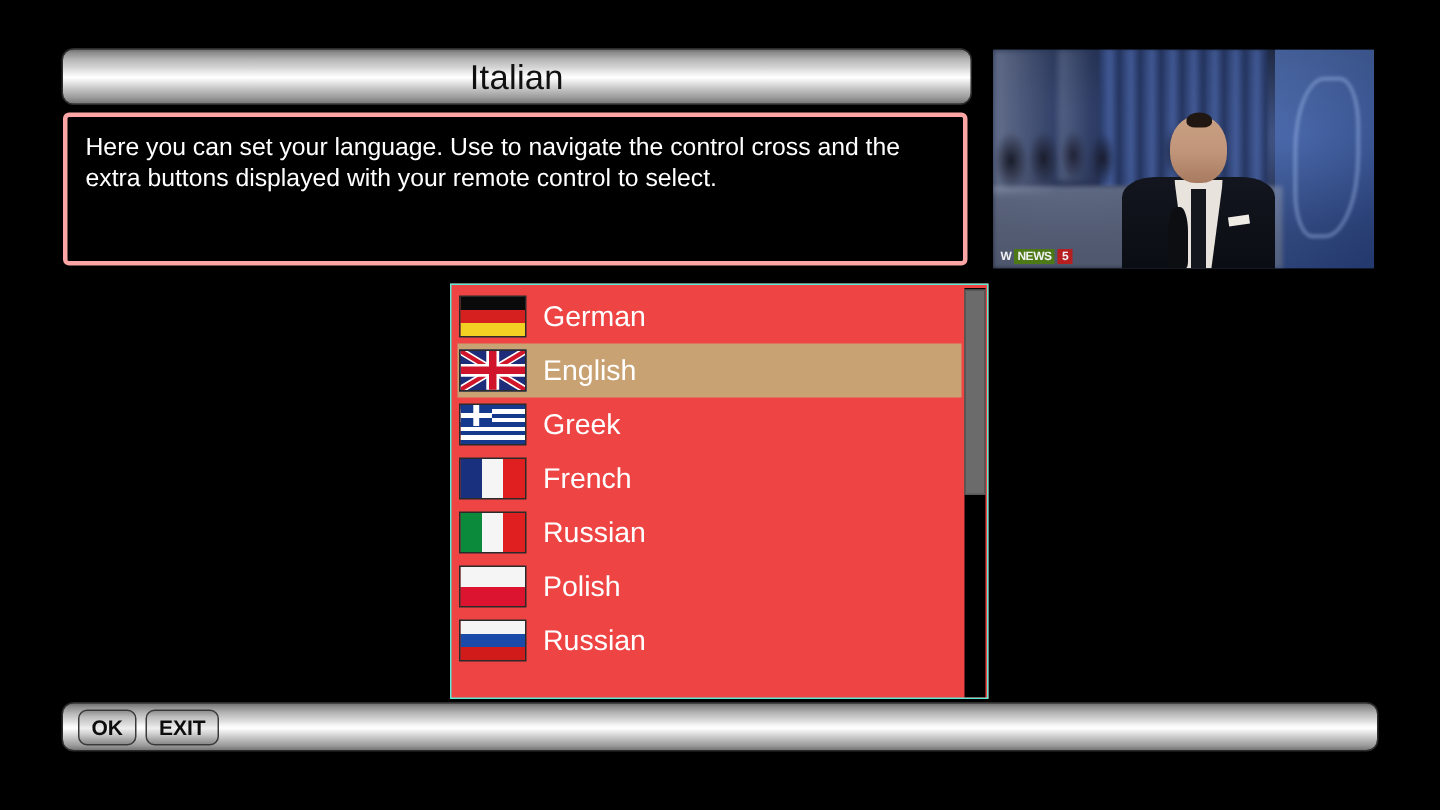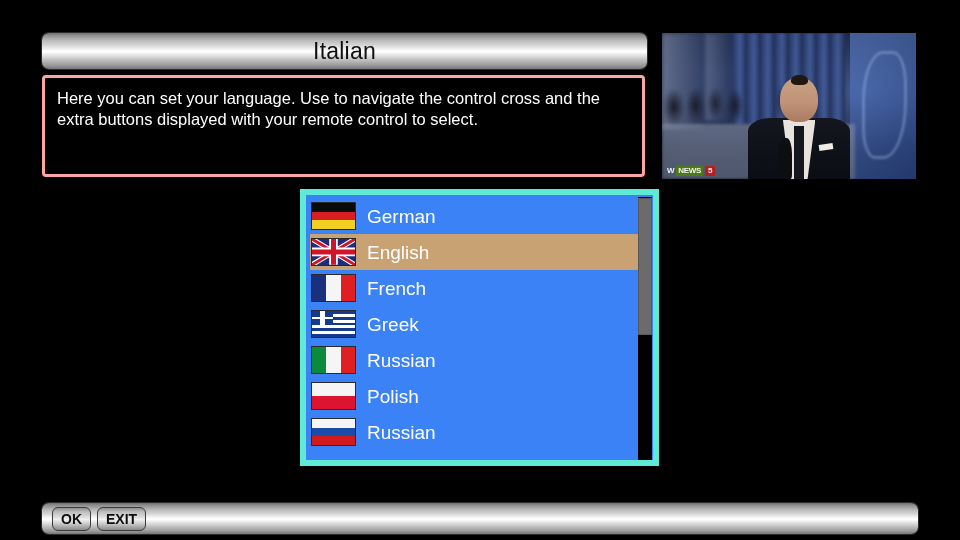--- a/index.html
+++ b/index.html
@@ -261,22 +261,22 @@
     padding: 1px 3px;
   }
 
   
   .list-panel {
     position: absolute;
     left: 300px;
     top: 189px;
     width: 359px;
     height: 277px;
-    background: #3b82f6;
-    border: 6px solid #5eead4;
+    background: #ef4444;
+    border: 1px solid #5eead4;
     box-sizing: border-box;
     overflow: hidden;
     padding-left: 28px;
   }
   .list-inner {
     position: absolute;
     left: 4px;
     top: 3px;
     width: 336px;
   }
@@ -358,21 +358,21 @@
     height: 136px;
     background: #6b6b6b;
     border: 1px solid #585858;
     box-sizing: border-box;
   }
 
   
   .bottom-bar {
     position: absolute;
     left: 42px;
-    top: 503px;
+    top: 469px;
     width: 876px;
     height: 31px;
     border-radius: 7px;
     background: linear-gradient(to bottom,
         #6e6e6e 0%,
         #8d8d8d 7%,
         #b9b9b9 22%,
         #d9d9d9 36%,
         #f6f6f6 47%,
         #ffffff 53%,
@@ -462,26 +462,26 @@
               <rect width="60" height="36" fill="#1d2d7a"></rect>
               <path d="M0,0 L60,36 M60,0 L0,36" stroke="#ffffff" stroke-width="7"></path>
               <path d="M0,0 L60,36 M60,0 L0,36" stroke="#cf142b" stroke-width="4"></path>
               <path d="M30,0 L30,36 M0,18 L60,18" stroke="#ffffff" stroke-width="12"></path>
               <path d="M30,0 L30,36 M0,18 L60,18" stroke="#cf142b" stroke-width="7"></path>
             </svg>
           </div>
           <span class="lang-label">English</span>
         </div>
         <div class="lang-row">
+          <div class="flag f-gr"></div>
+          <span class="lang-label">Greek</span>
+        </div>
+        <div class="lang-row">
           <div class="flag f-fr"></div>
           <span class="lang-label">French</span>
-        </div>
-        <div class="lang-row">
-          <div class="flag f-gr"></div>
-          <span class="lang-label">Greek</span>
         </div>
         <div class="lang-row">
           <div class="flag f-it"></div>
           <span class="lang-label">Russian</span>
         </div>
         <div class="lang-row">
           <div class="flag f-pl"></div>
           <span class="lang-label">Polish</span>
         </div>
         <div class="lang-row">

